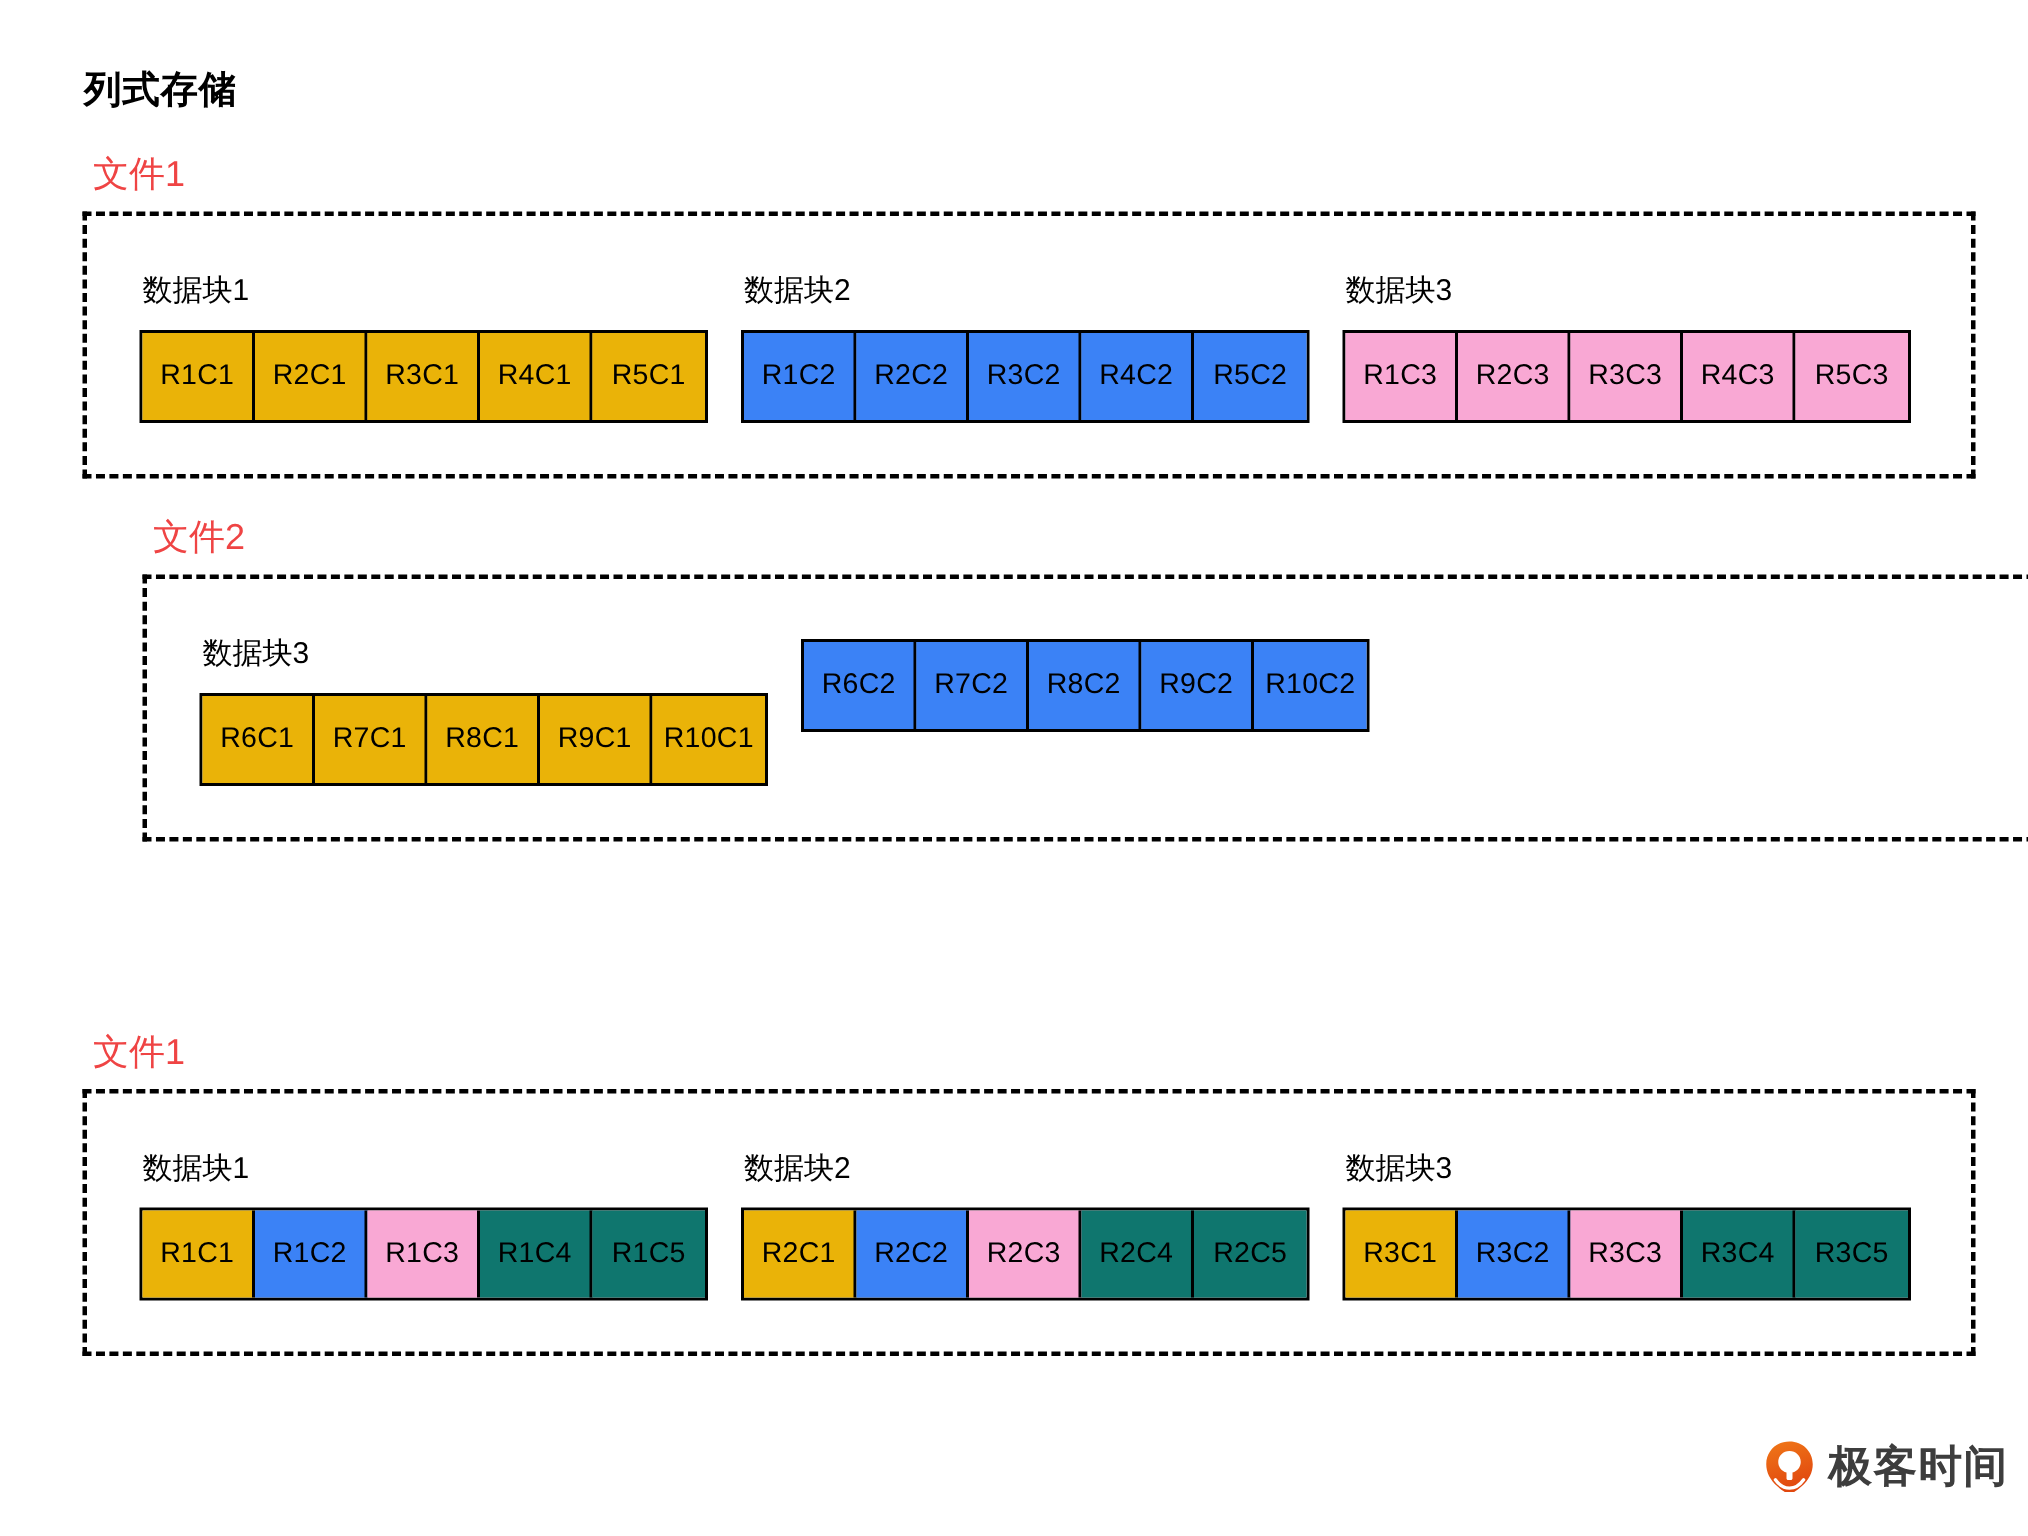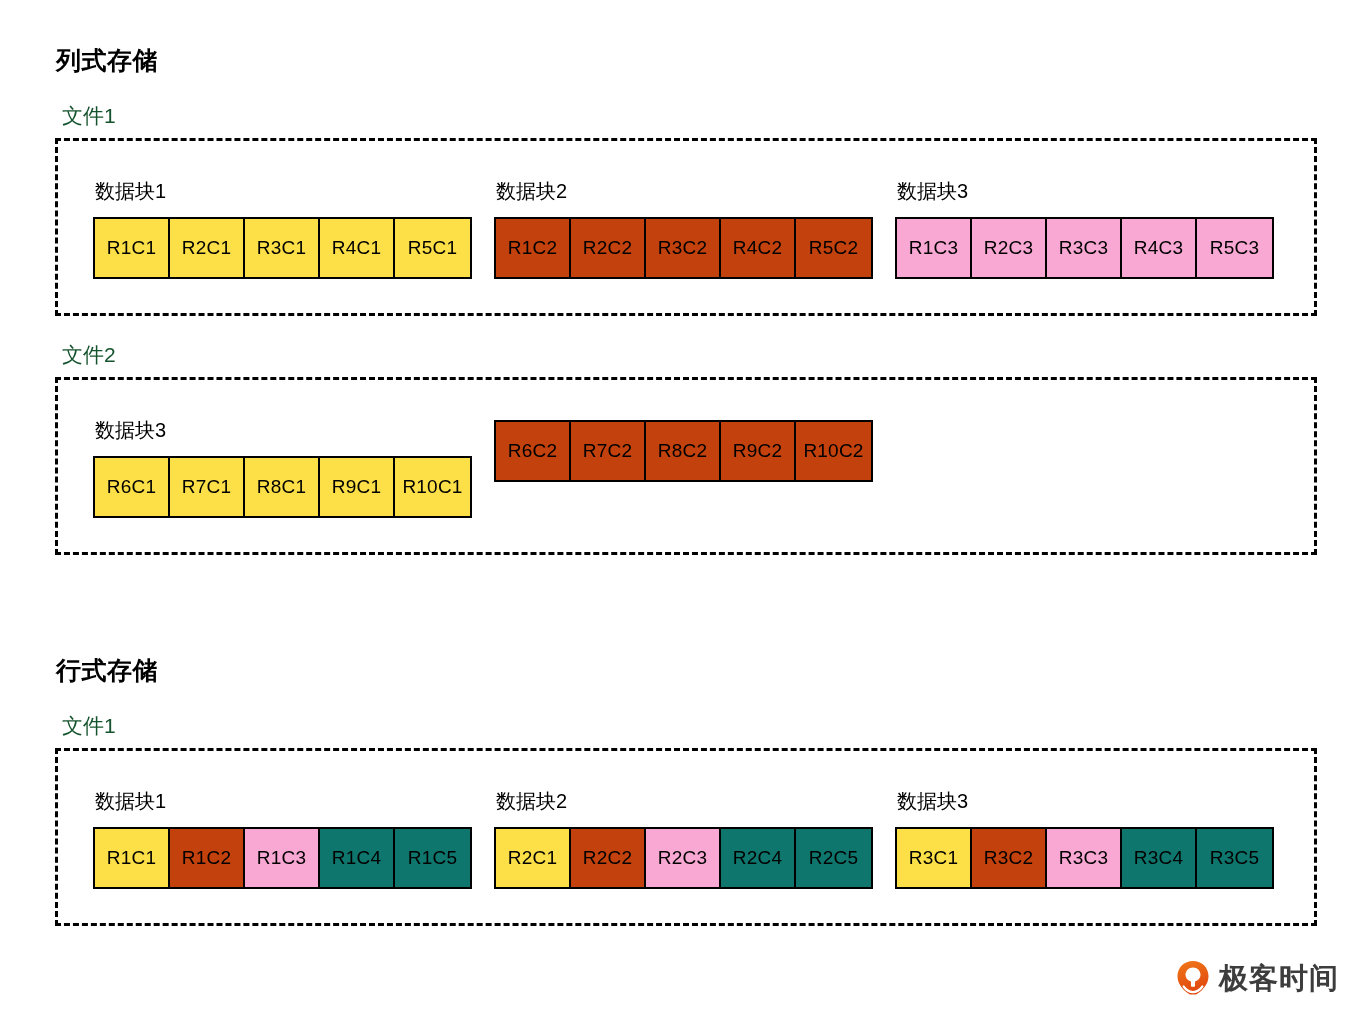--- a/index.html
+++ b/index.html
@@ -25,22 +25,22 @@
   .section-title {
     font-size: 25px;
     font-weight: bold;
     color: #000;
     margin: 0 0 0 56px;
     letter-spacing: 0.5px;
     line-height: 1;
   }
 
   .file-label {
-    font-size: 21px;
-    color: #14532d;
+    font-size: 24px;
+    color: #ef4444;
     margin: 0 0 0 62px;
     line-height: 1;
   }
 
   .file-box {
     position: relative;
     margin-left: 55px;
     width: 1262px;
     box-sizing: border-box;
     border: 3px dashed #000000;
@@ -73,22 +73,22 @@
     border-right: 2px solid #000000;
     display: flex;
     align-items: center;
     justify-content: center;
     font-size: 19px;
     color: #000000;
     letter-spacing: 0.2px;
   }
   .cell:last-child { border-right: none; }
 
-  .c-yellow { background: #fde047; }
-  .c-cyan   { background: #c2410c; }
+  .c-yellow { background: #eab308; }
+  .c-cyan   { background: #3b82f6; }
   .c-green  { background: #f9a8d4; }
   .c-white  { background: #0f766e; }
 
   
   #columnar-section { top: 48px; }
   #columnar-section .file-group { margin-top: 0; }
   .file-inner { padding: 40px 0 34px 35px; }
 
   .blocks-row { display: flex; }
   .blocks-row .block + .block { margin-left: 22px; }
@@ -155,21 +155,21 @@
               <div class="cell c-green">R3C3</div>
               <div class="cell c-green">R4C3</div>
               <div class="cell c-green">R5C3</div>
             </div>
           </div>
         </div>
       </div>
     </div>
   </div>
 
-  <div class="file-group" style="margin-top:28px;">
+  <div class="file-group" style="margin-top:28px;margin-left:40px;">
     <div class="file-label">文件2</div>
     <div class="file-box" style="margin-top:12px;">
       <div class="file-inner">
         <div class="blocks-row">
           <div class="block">
             <div class="block-label">数据块3</div>
             <div class="cells">
               <div class="cell c-yellow">R6C1</div>
               <div class="cell c-yellow">R7C1</div>
               <div class="cell c-yellow">R8C1</div>
@@ -186,21 +186,20 @@
               <div class="cell c-cyan">R10C2</div>
             </div>
           </div>
         </div>
       </div>
     </div>
   </div>
 </div>
 
 <div class="section" id="row-section" style="top:658px;">
-  <div class="section-title">行式存储</div>
 
   <div class="file-group" style="margin-top:32px;">
     <div class="file-label">文件1</div>
     <div class="file-box" style="margin-top:12px;">
       <div class="file-inner">
         <div class="blocks-row">
           <div class="block">
             <div class="block-label">数据块1</div>
             <div class="cells">
               <div class="cell c-yellow">R1C1</div>

